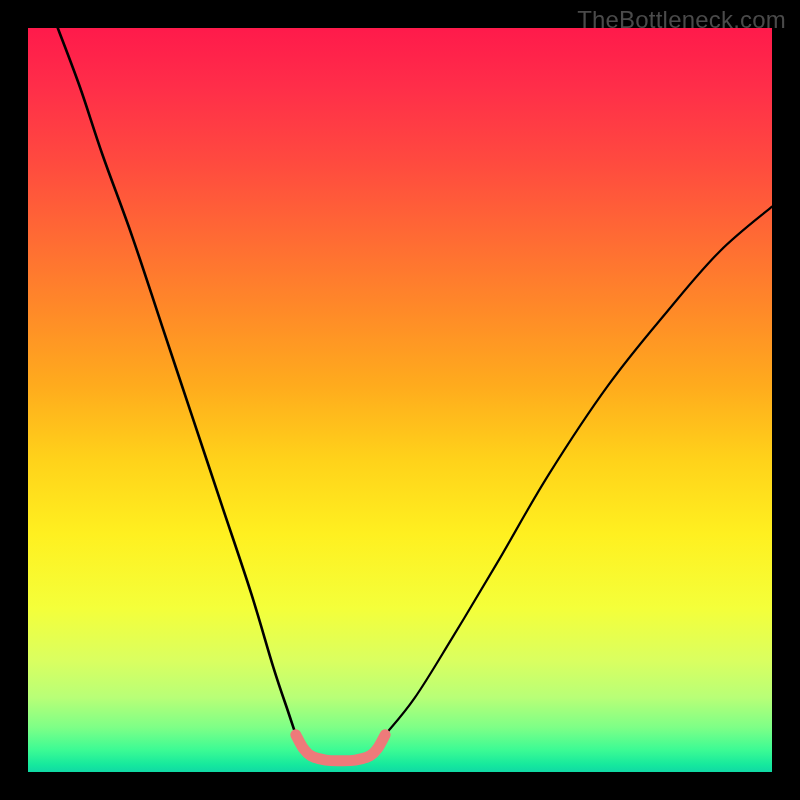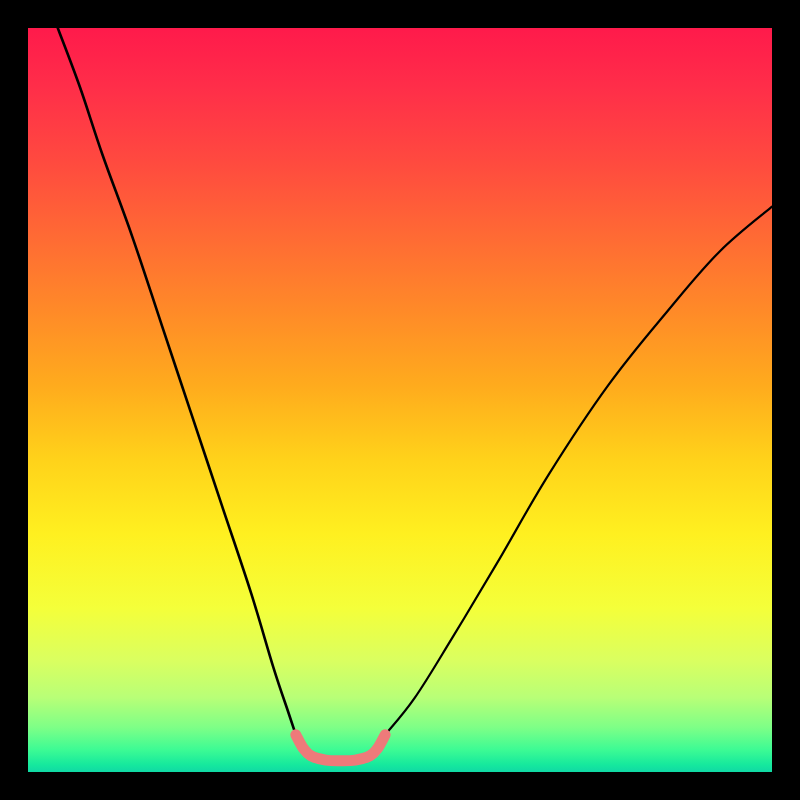--- a/index.html
+++ b/index.html
@@ -63,20 +63,21 @@
     inset: 0;
     width: 100%;
     height: 100%;
     z-index: 10;
   }
 </style>
 </head>
 <body>
 
 <div class="frame">
+  <div class="watermark">TheBottleneck.com</div>
   <div class="plot-area">
     <div class="gradient"></div>
     <svg class="curves" viewBox="0 0 744 744" preserveAspectRatio="none">
       <path d="M 29.76 0.00 C 33.78 10.71, 44.04 36.75, 52.08 59.52 C 60.12 82.29, 65.03 99.70, 74.40 126.48 C 83.77 153.26, 93.45 177.52, 104.16 208.32 C 114.87 239.12, 123.21 265.46, 133.92 297.60 C 144.63 329.74, 152.97 354.74, 163.68 386.88 C 174.39 419.02, 182.73 444.02, 193.44 476.16 C 204.15 508.30, 213.83 535.98, 223.20 565.44 C 232.57 594.90, 238.82 618.41, 245.52 639.84 C 252.22 661.27, 256.38 672.43, 260.40 684.48 C 264.42 696.53, 266.50 702.78, 267.84 706.80" fill="none" stroke="#000" stroke-width="2.6" stroke-linecap="round"></path>
       <path d="M 357.12 706.80 C 362.48 700.10, 374.83 687.01, 386.88 669.60 C 398.93 652.19, 409.35 634.19, 424.08 610.08 C 438.81 585.97, 451.31 565.14, 468.72 535.68 C 486.13 506.22, 500.71 478.54, 520.80 446.40 C 540.89 414.26, 558.89 386.58, 580.32 357.12 C 601.75 327.66, 619.75 306.83, 639.84 282.72 C 659.93 258.61, 673.17 241.95, 691.92 223.20 C 710.67 204.45, 734.63 186.60, 744.00 178.56" fill="none" stroke="#000" stroke-width="2.2" stroke-linecap="round"></path>
       <path d="M 267.84 706.80 C 269.18 709.21, 272.60 716.44, 275.28 720.19 C 277.96 723.94, 278.70 725.49, 282.72 727.63 C 286.74 729.77, 292.24 731.16, 297.60 732.10 C 302.96 733.03, 307.12 732.84, 312.48 732.84 C 317.84 732.84, 322.00 733.03, 327.36 732.10 C 332.72 731.16, 338.22 729.77, 342.24 727.63 C 346.26 725.49, 347.00 723.94, 349.68 720.19 C 352.36 716.44, 355.78 709.21, 357.12 706.80" fill="none" stroke="#ee7a7a" stroke-width="11" stroke-linecap="round" stroke-linejoin="round"></path>
     </svg>
   </div>
 </div>
 

